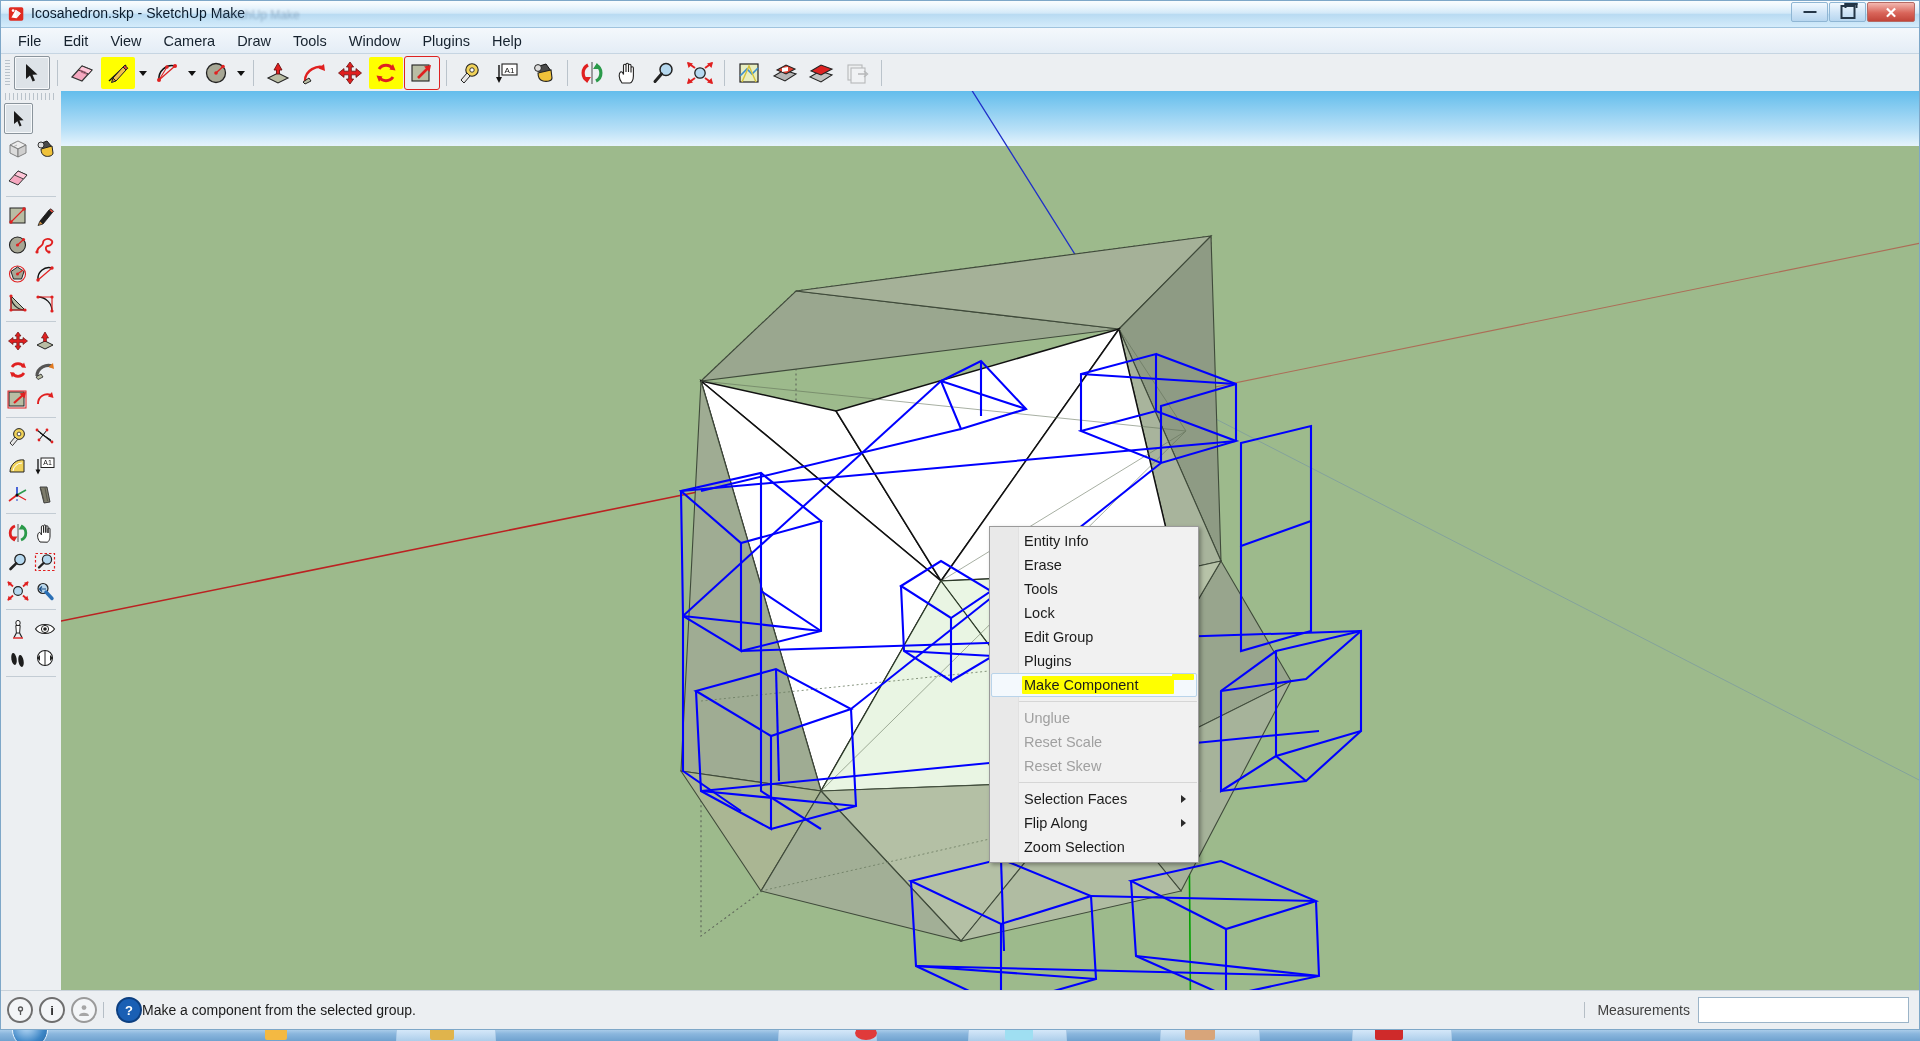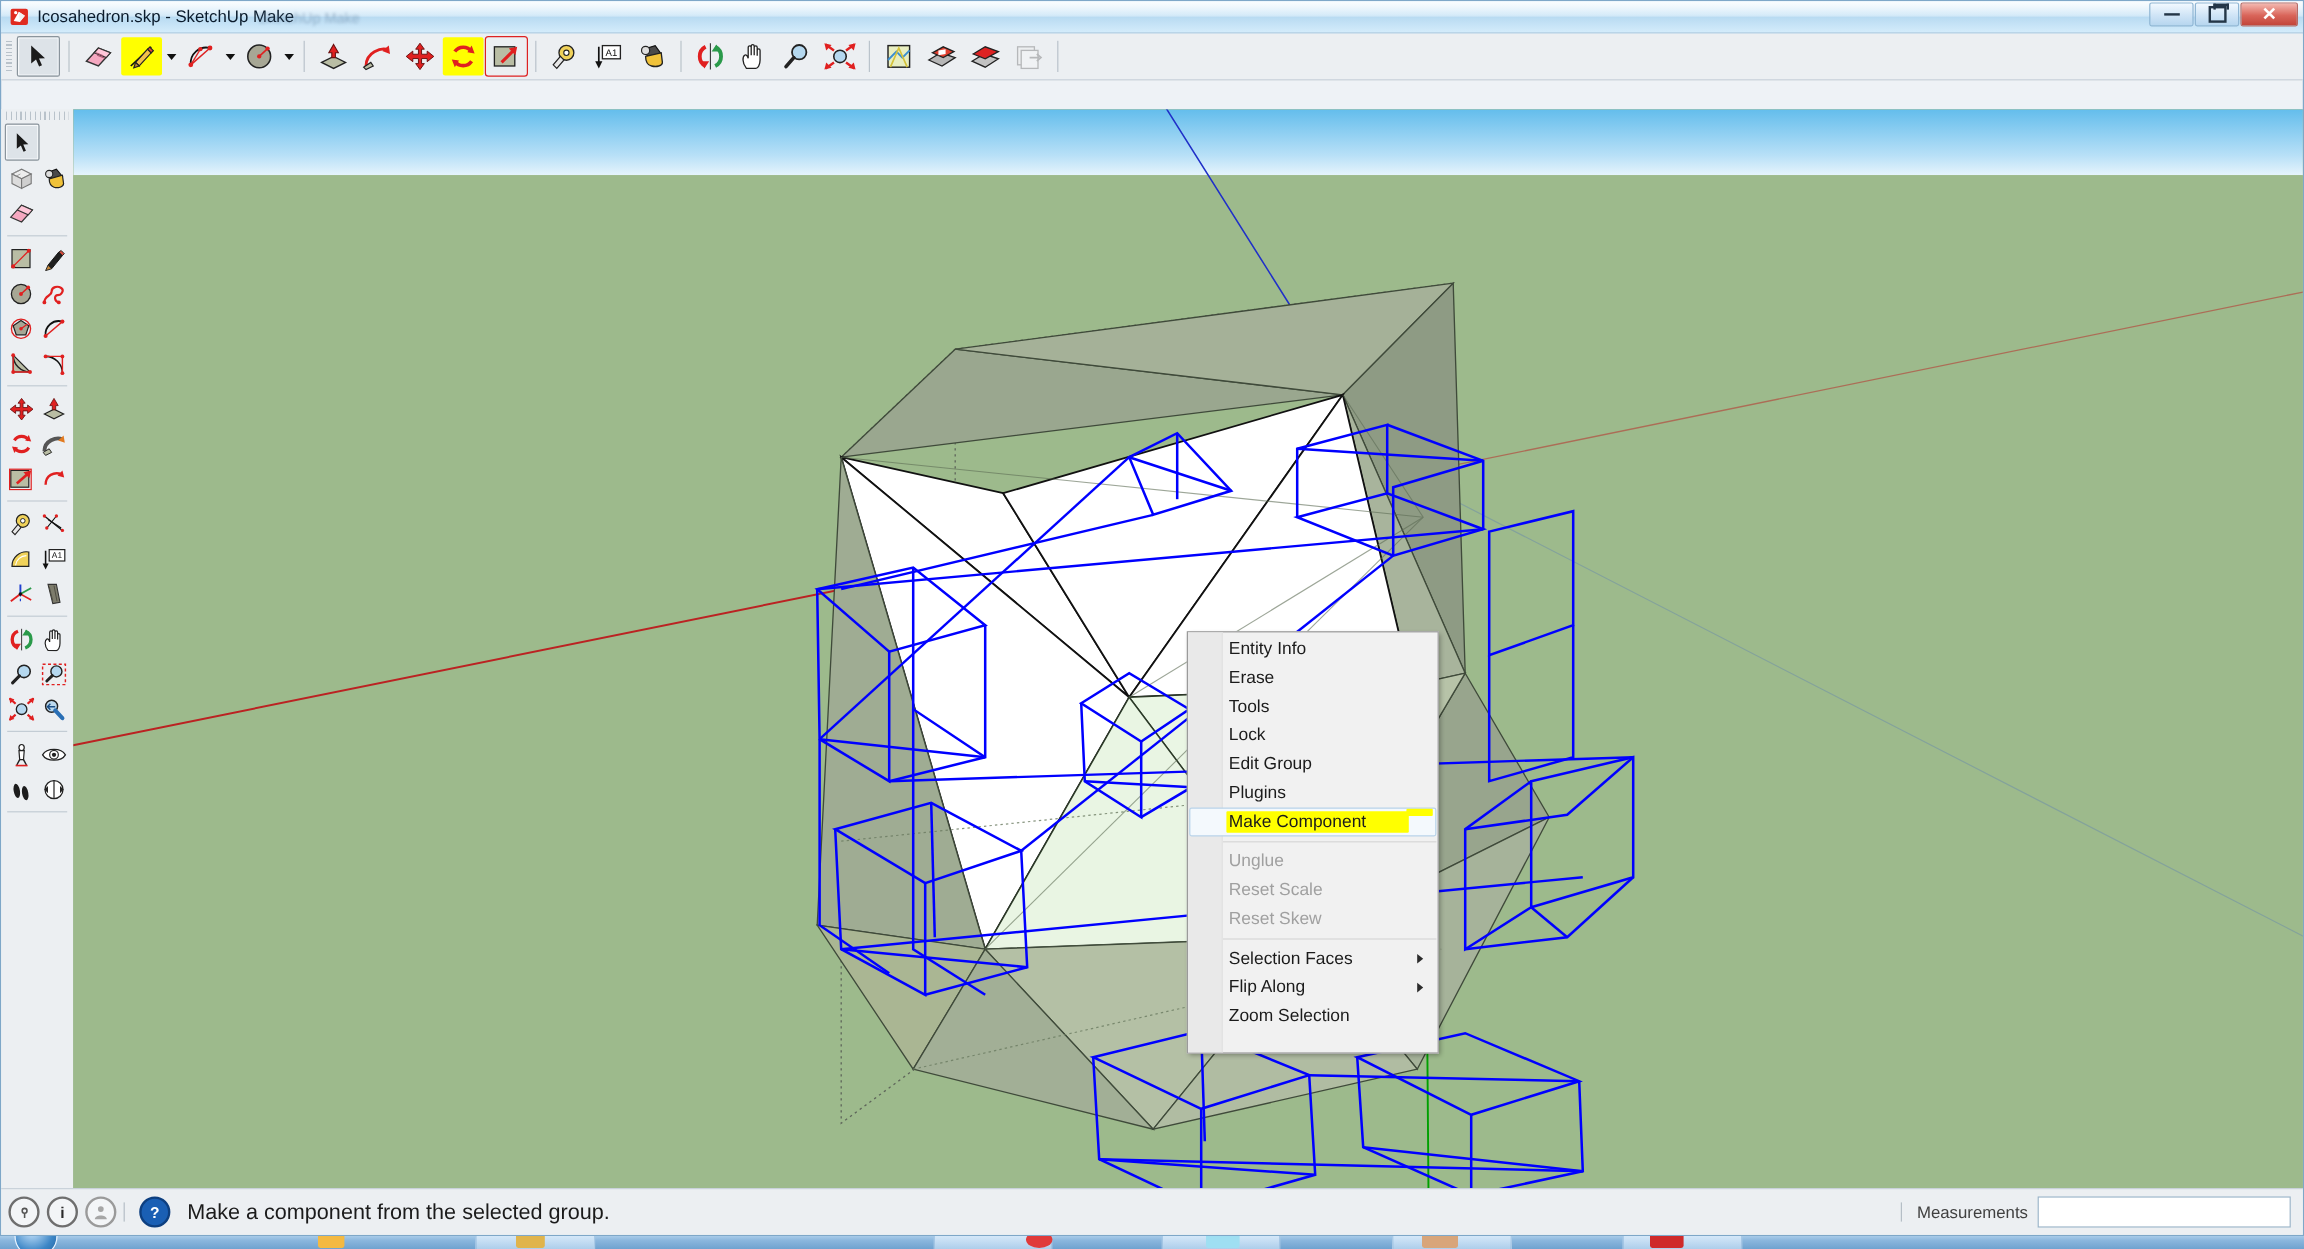--- a/index.html
+++ b/index.html
@@ -90,21 +90,21 @@
 
   
   .viewport{position:absolute;left:60px;top:90px;right:0;bottom:38px;overflow:hidden;
     background:#9dba8c;}
   .viewport svg{display:block;}
 
   
   .ctxmenu{position:absolute;left:988px;top:525px;width:210px;
     background:#f1f1f1;border:1px solid #9a9a9a;
     box-shadow:2px 2px 4px rgba(0,0,0,.32);
-    font-size:14.5px;color:#1b1b1b;padding:2px 0 18px 0;box-sizing:border-box;}
+    font-size:14.5px;color:#1b1b1b;padding:2px 0 3px 0;box-sizing:border-box;}
   .ctxmenu .gutter{position:absolute;left:0;top:0;bottom:0;width:28px;background:#e9e9e9;
     border-right:1px solid #e1e1e1;}
   .ctx-item{position:relative;height:24px;line-height:24px;padding-left:34px;
     white-space:nowrap;z-index:2;}
   .ctx-item.disabled{color:#a0a0a0;}
   .ctx-item.highlight{background:transparent;}
   .ctx-item.highlight .hl-frame{position:absolute;left:1px;right:1px;top:0;bottom:0;
     border:1px solid #b9d4ea;background:#f4f9fd;border-radius:2px;z-index:-1;}
   .ctx-item .marker{position:absolute;left:32px;top:3px;height:18px;width:152px;
     background:#ffff00;z-index:-1;border-radius:1px;}
@@ -117,21 +117,21 @@
 
   
   .statusbar{position:absolute;left:0;right:0;bottom:0;height:38px;
     background:#eceff2;border-top:1px solid #c9d2da;display:flex;align-items:center;}
   .sb-ico{width:22px;height:22px;border-radius:50%;margin-left:6px;position:relative;
     display:flex;align-items:center;justify-content:center;font-size:13px;
     border:2px solid #6e6e6e;color:#2a2a2a;background:#f3f5f7;font-weight:bold;}
   .sb-ico.person{border-color:#9a9a9a;color:#9a9a9a;}
   .sb-ico.help{background:#1a5fb4;border-color:#0d3f80;color:#fff;}
   .sb-divider{width:1px;height:16px;background:#b5bec6;margin:0 6px;}
-  .sb-text{font-size:18px;color:#1b1b1b;margin-left:14px;white-space:nowrap;}
+  .sb-text{font-size:14px;color:#1b1b1b;white-space:nowrap;}
   .sb-right{margin-left:auto;display:flex;align-items:center;padding-right:10px;}
   .sb-measure-lbl{font-size:14px;color:#404040;margin:0 8px 0 6px;}
   .sb-measure-box{width:205px;height:22px;background:#fff;border:1px solid #9bb4c8;}
 </style>
 </head>
 <body>
 
 <div id="app">
 
   <div class="desktop-bg"></div>
@@ -173,20 +173,31 @@
           <div class="g">
               <div class="restore-sq"></div>
             </div>
         </div>
         <div class="winbtn close">
           <div class="g">✕</div>
         </div>
       </div>
     </div>
 
+    <div class="menubar">
+      <div class="mi">File</div>
+      <div class="mi">Edit</div>
+      <div class="mi">View</div>
+      <div class="mi">Camera</div>
+      <div class="mi">Draw</div>
+      <div class="mi">Tools</div>
+      <div class="mi">Window</div>
+      <div class="mi">Plugins</div>
+      <div class="mi">Help</div>
+    </div>
 
     <div class="toolbar-top">
       <div class="tb-grip"></div>
 
       <div class="tb-item sel">
         <svg width="20" height="22" viewBox="0 0 20 22">
           <path d="M4 2 L4 17 L8 13.5 L10.6 19.5 L13 18.4 L10.5 12.8 L15.5 12.5 Z" fill="#1a1a1a"></path>
         </svg>
       </div>
       <div class="tb-sep"></div>

